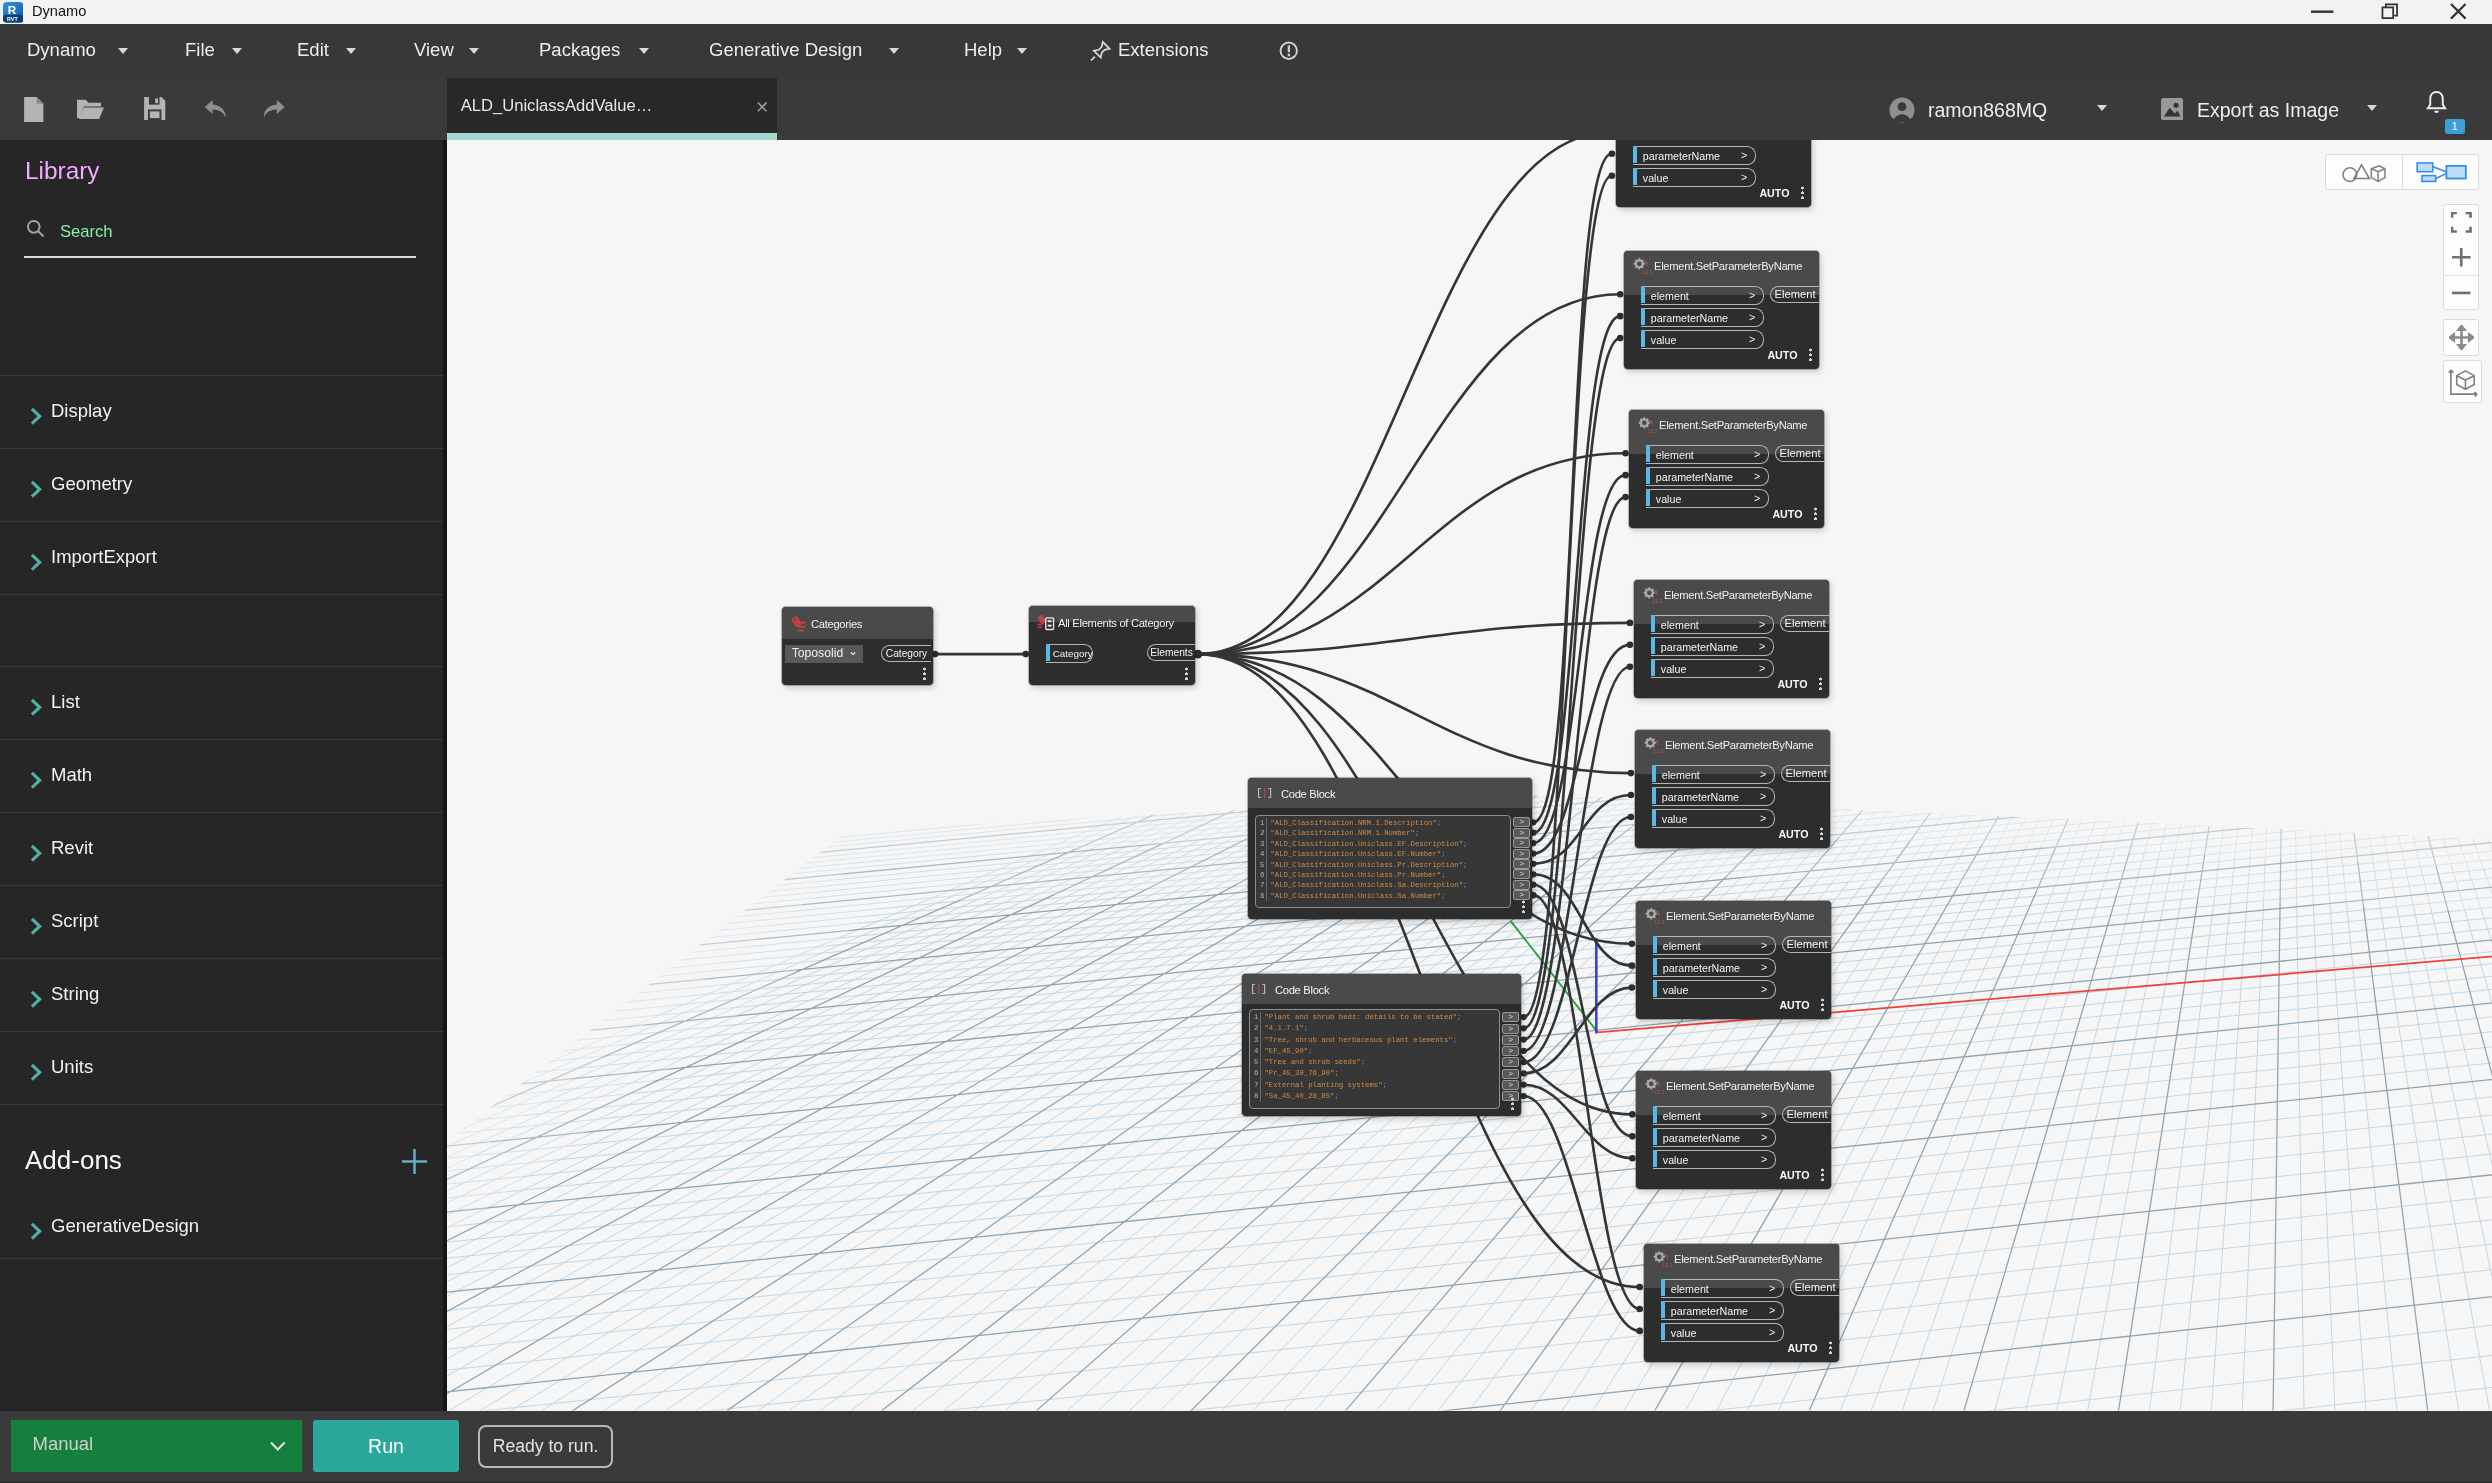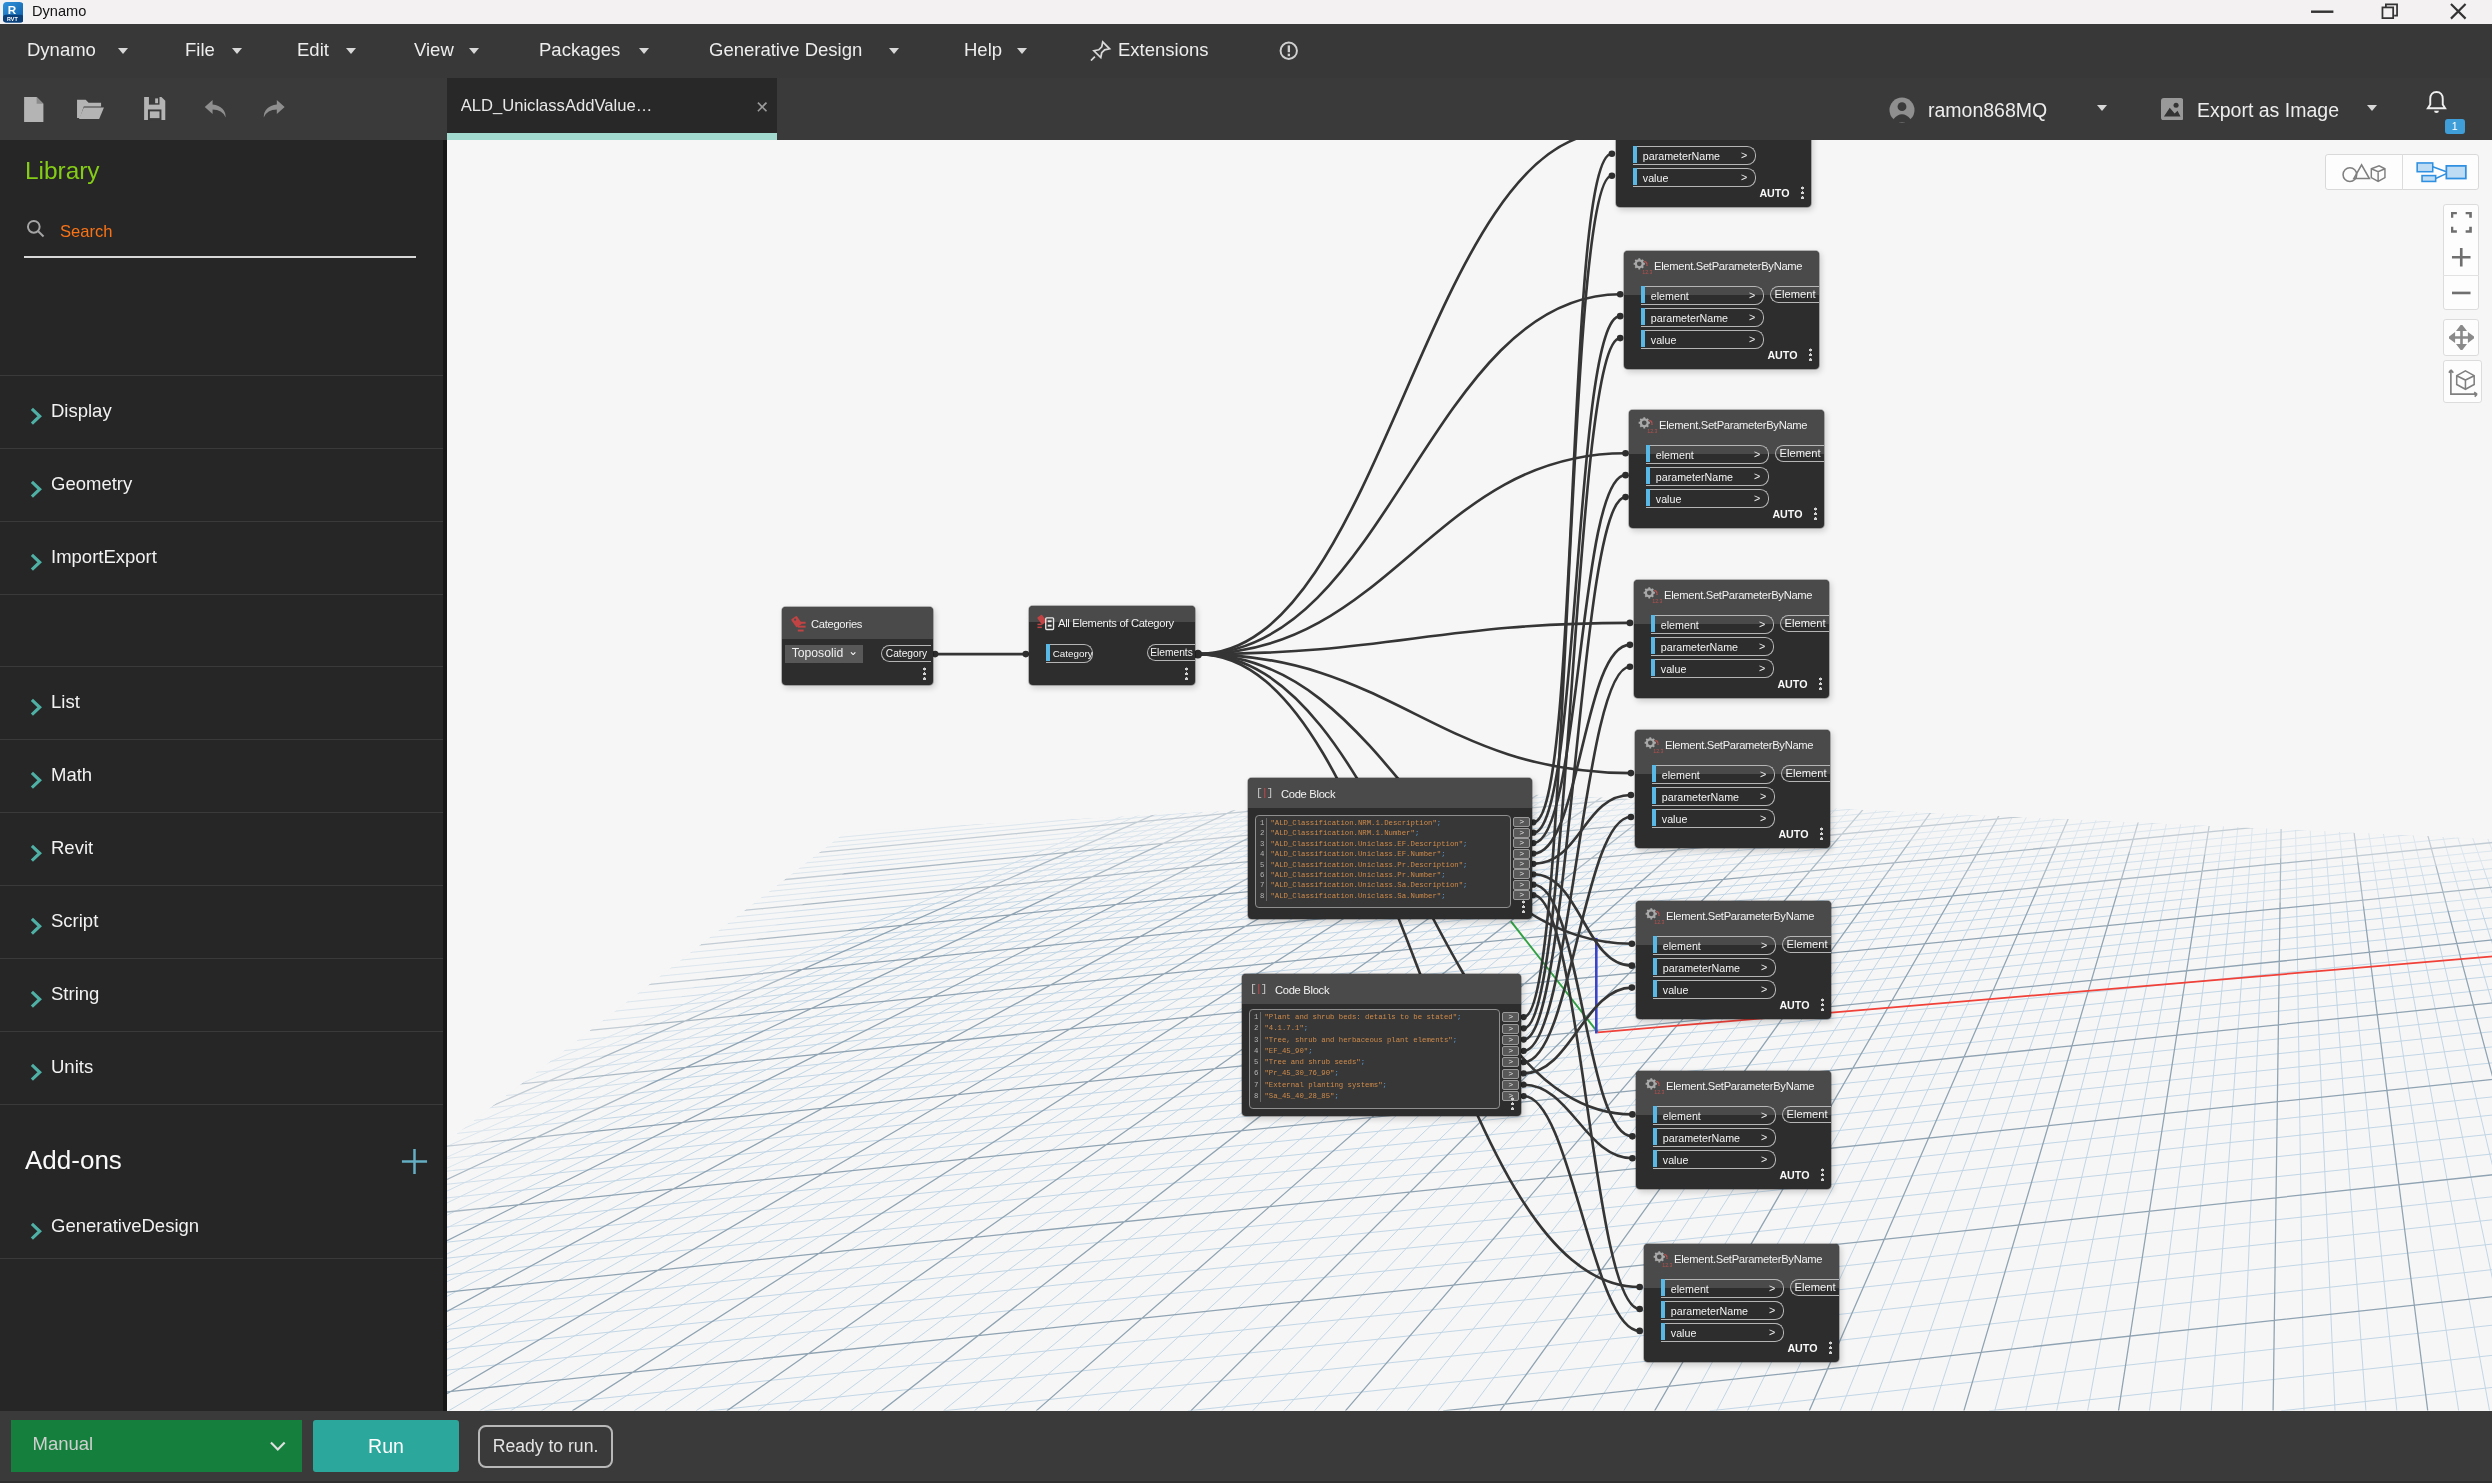--- a/index.html
+++ b/index.html
@@ -9,22 +9,22 @@
 .mi{position:absolute;top:14.6px;font-size:18.5px;color:#ededed}
 .caret{position:absolute;top:23.4px;width:0;height:0;border-left:5.9px solid transparent;border-right:5.9px solid transparent;border-top:6.8px solid #d8d8d8}
 #toolbar{position:absolute;left:0;top:78px;width:2493px;height:62px;background:#3b3a3a}
 .tbi{position:absolute;top:17.6px}
 #tab{position:absolute;left:447px;top:0;width:330px;height:62px;background:#282828}
 #tab .tlabel{position:absolute;left:13.7px;top:17.6px;font-size:16.6px;color:#e8e8e8;width:283px;overflow:hidden;white-space:nowrap}
 #tab .tx{position:absolute;right:7.8px;top:19.5px;font-size:16.6px;color:#9a9a9a}
 #tabteal{position:absolute;left:0;bottom:0;width:330px;height:6.8px;background:#a3dacf}
 #sidebar{position:absolute;left:0;top:140px;width:443px;height:1271px;background:#262626}
 #sbdivider{position:absolute;left:443px;top:140px;width:3.9px;height:1271px;background:#161616}
-#sidebar .lib{position:absolute;left:25px;top:16.6px;font-size:24.4px;color:#84cc16}
-#sidebar .search{position:absolute;left:60px;top:82px;font-size:16.6px;color:#f97316}
+#sidebar .lib{position:absolute;left:25px;top:16.6px;font-size:24.4px;color:#f0abfc}
+#sidebar .search{position:absolute;left:60px;top:82px;font-size:16.6px;color:#86efac}
 #sidebar .sline{position:absolute;left:24.4px;top:116px;width:392px;height:2px;background:#d8d8d8}
 .srow{position:absolute;left:0;width:443px;height:73px}
 .srow .chev{position:absolute;left:28px;top:27px}
 .srow .slabel{position:absolute;left:51px;top:25px;font-size:18.5px;color:#f2f2f2}
 .sdiv{position:absolute;left:0;width:443px;height:1px;background:#3a3a3a}
 #addons{position:absolute;left:25px;top:1005px;font-size:26px;color:#fafafa}
 #addplus{position:absolute;left:400px;top:1007px}
 #statusbar{position:absolute;left:0;top:1411px;width:2493px;height:72px;background:#3b3a3a;border-bottom:2.9px solid #302f2f}
 #manual{position:absolute;left:11px;top:8.8px;width:291px;height:52px;background:#15803d;color:#cfcfcf;font-size:18.5px}
 #manual span{position:absolute;left:21.5px;top:13.7px}

